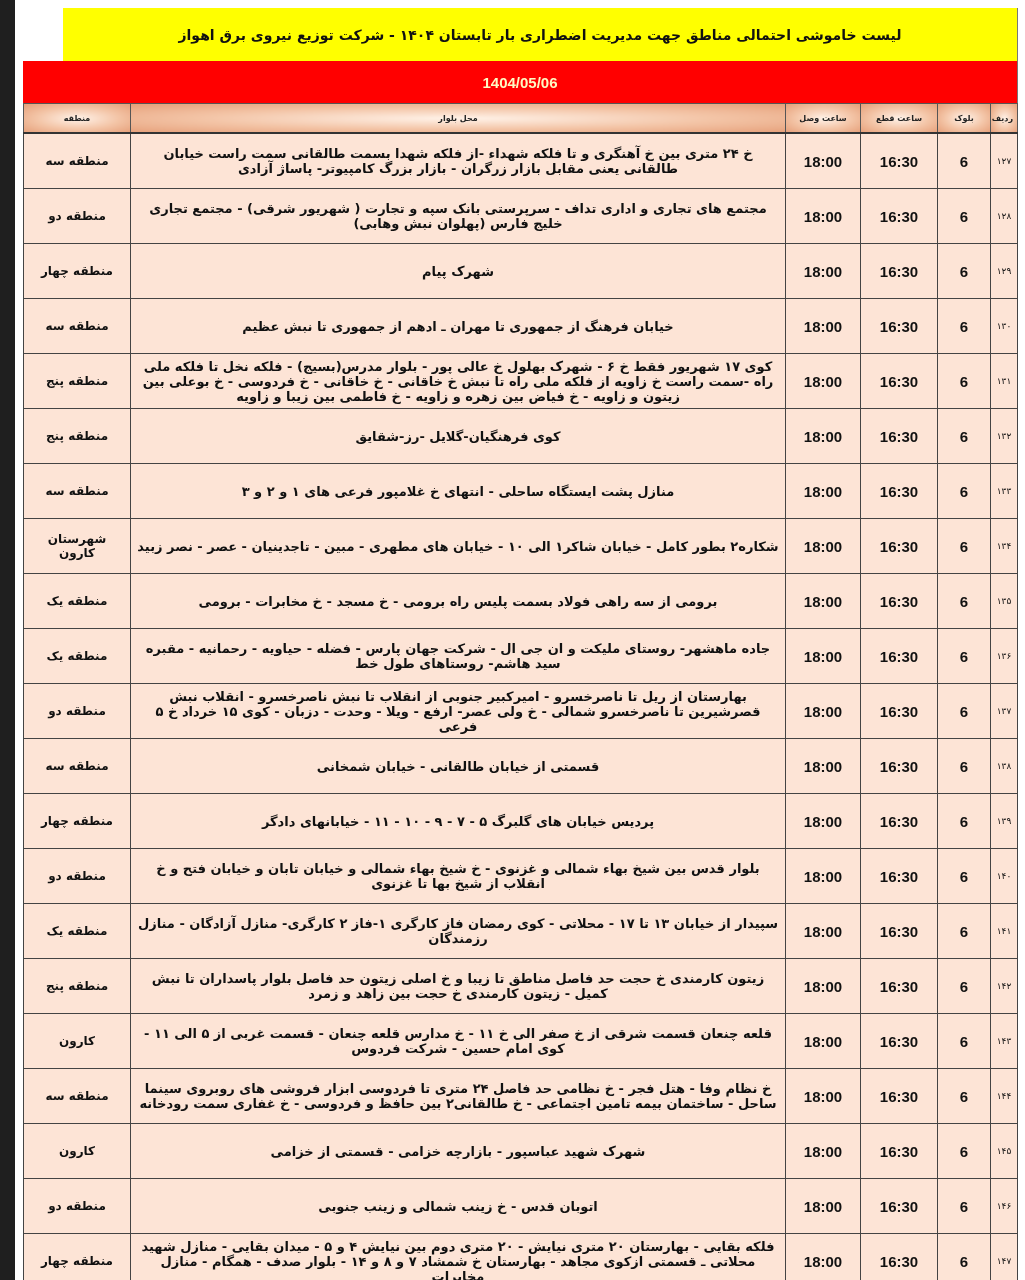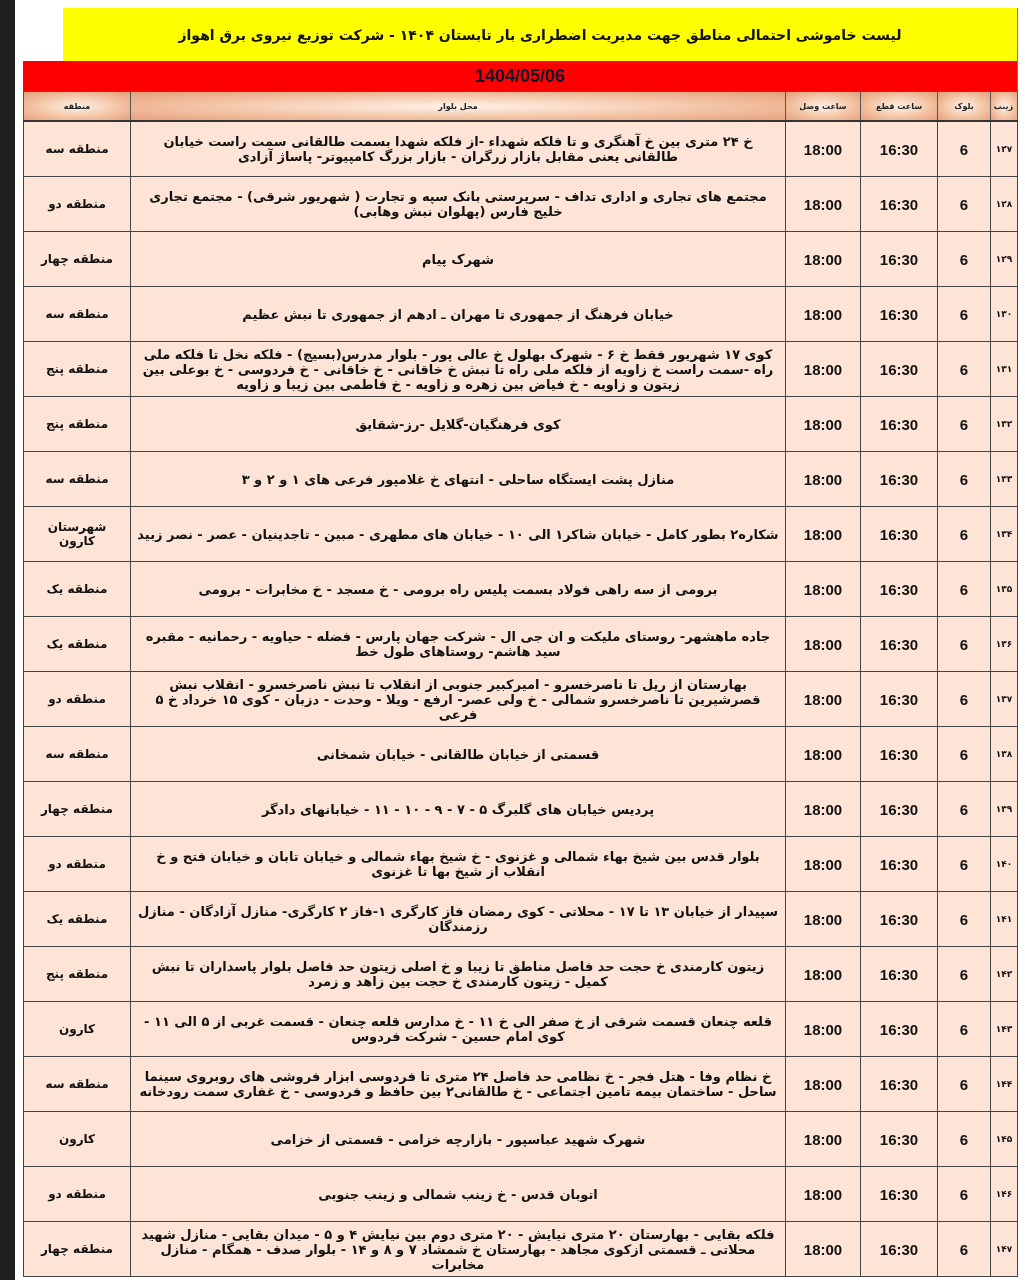--- a/index.html
+++ b/index.html
@@ -17,43 +17,43 @@
     position: absolute; left: 23px; top: 8px; width: 994px;
     border-right: 1px solid #777;
   }
   .title-bar {
     height: 53px; background: #ffff00;
     display: flex; align-items: center; justify-content: center;
     direction: rtl;
     font-weight: bold; font-size: 14px; color: #111; margin-left: 40px;
   }
   .date-bar {
-    height: 30px; background: #ff0000;
+    height: 42px; background: #ff0000;
     display: flex; align-items: center; justify-content: center;
     font-family: "Liberation Sans", sans-serif;
-    font-weight: bold; font-size: 18px; color: #0f172a;
+    font-weight: bold; font-size: 15px; color: #fef9c3;
   }
   table {
     width: 994px; border-collapse: collapse; table-layout: fixed;
     direction: rtl;
   }
   th {
     height: 20px; font-size: 8px; font-weight: bold; color: #222;
     background: radial-gradient(ellipse at center, #fff2e8 0%, #f3c4a6 55%, #e6a07a 100%);
     border: 1px solid #555;
     border-bottom: 2px solid #333;
     padding: 4px;
   }
   td {
     height: 54px; background: #fde4d6;
     border: 1px solid #444;
     text-align: center; vertical-align: middle; padding: 0 4px;
     color: #111;
   }
-  td.rownum { font-size: 9px; font-weight: bold; margin-left: 16px; }
+  td.rownum { font-size: 9px; font-weight: normal; margin-left: 16px; }
   td.block, td.cut, td.conn {
     font-family: "Liberation Sans", sans-serif;
     font-weight: bold; font-size: 15px;
   }
   td.block { font-size: 15px; }
   td.loc { font-size: 13px; font-weight: bold; line-height: 15px; }
   td.region { font-size: 12px; font-weight: bold; }
 </style>
 </head>
 <body>
@@ -68,21 +68,21 @@
     <colgroup>
       <col style="width:27px">
       <col style="width:53px">
       <col style="width:77px">
       <col style="width:75px">
       <col style="width:655px">
       <col style="width:107px">
     </colgroup>
     <thead>
       <tr>
-        <th>زینب</th>
+        <th>ردیف</th>
         <th>بلوک</th>
         <th>ساعت قطع</th>
         <th>ساعت وصل</th>
         <th>محل بلوار</th>
         <th>منطقه</th>
       </tr>
     </thead>
     <tbody id="rows">
         <tr>
     <td class="rownum">۱۲۷</td>

